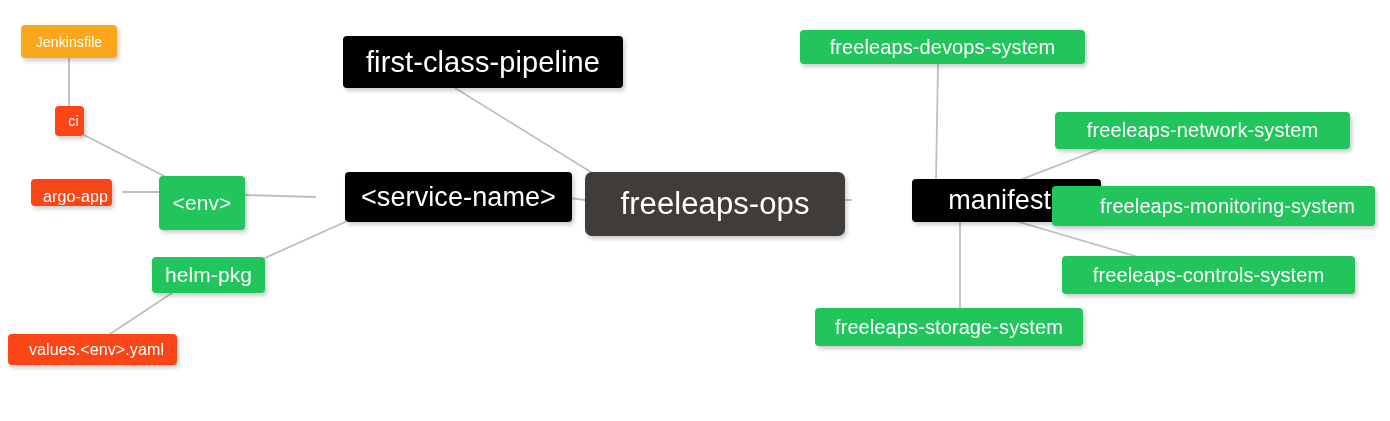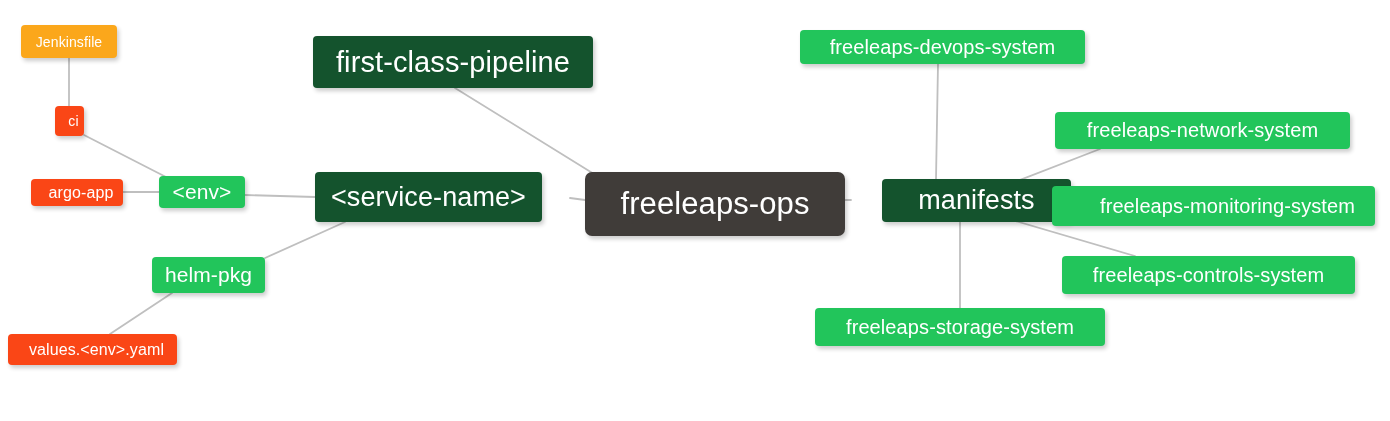--- a/index.html
+++ b/index.html
@@ -38,21 +38,21 @@
     border-radius: 4px;
     box-shadow: 2px 3px 4px rgba(0,0,0,0.20);
     letter-spacing: 0.1px;
   }
   .node.root {
     background: #403C39;
     border-radius: 7px;
     font-size: 31px;
     font-weight: 400;
   }
-  .node.blue  { background: #14532d; }
+  .node.blue  { background: #000000; margin-left: 30px; }
   .node.green { background: #22C55B; }
   .node.orange{ background: #FBA71B; }
   .node.red   { background: #FA4616; padding-left: 8px; }
 </style>
 </head>
 <body>
 
 <div id="canvas">
   <svg id="edges" viewBox="0 0 1390 421" xmlns="http://www.w3.org/2000/svg">
       <line x1="585" y1="200" x2="570" y2="198" stroke="#BFBFBF" stroke-width="1.8" stroke-linecap="round"></line>
@@ -76,47 +76,47 @@
       </div>
       <div class="node blue" style="left: 313px; top: 36px; width: 280px; height: 52px; font-size: 29px;">
         <span>first-class-pipeline</span>
       </div>
       <div class="node blue" style="left: 315px; top: 172px; width: 227px; height: 50px; font-size: 27px;">
         <span>&lt;service-name&gt;</span>
       </div>
       <div class="node blue" style="left: 882px; top: 179px; width: 189px; height: 43px; font-size: 27px;">
         <span>manifests</span>
       </div>
-      <div class="node green" style="left: 159px; top: 176px; width: 86px; height: 32px; font-size: 21px;">
+      <div class="node green" style="left: 159px; top: 176px; width: 86px; height: 54px; font-size: 21px;">
         <span>&lt;env&gt;</span>
       </div>
       <div class="node green" style="left: 152px; top: 257px; width: 113px; height: 36px; font-size: 21px;">
         <span>helm-pkg</span>
       </div>
       <div class="node orange" style="left: 21px; top: 25px; width: 96px; height: 33px; font-size: 14px;">
         <span>Jenkinsfile</span>
       </div>
       <div class="node red" style="left: 55px; top: 106px; width: 29px; height: 30px; font-size: 14px;">
         <span>ci</span>
       </div>
-      <div class="node red" style="left: 31px; top: 179px; width: 92px; height: 27px; font-size: 16px;">
+      <div class="node red" style="left: 31px; top: 179px; width: 81px; height: 27px; font-size: 16px; align-items: flex-end;">
         <span>argo-app</span>
       </div>
       <div class="node red" style="left: 8px; top: 334px; width: 169px; height: 31px; font-size: 16px;">
         <span>values.&lt;env&gt;.yaml</span>
       </div>
       <div class="node green" style="left: 800px; top: 30px; width: 285px; height: 34px; font-size: 20px;">
         <span>freeleaps-devops-system</span>
       </div>
       <div class="node green" style="left: 1055px; top: 112px; width: 295px; height: 37px; font-size: 20px;">
         <span>freeleaps-network-system</span>
       </div>
       <div class="node green" style="left: 1052px; top: 186px; width: 323px; height: 40px; font-size: 20px; padding-left: 28px;">
         <span>freeleaps-monitoring-system</span>
       </div>
       <div class="node green" style="left: 1062px; top: 256px; width: 293px; height: 38px; font-size: 20px;">
         <span>freeleaps-controls-system</span>
       </div>
-      <div class="node green" style="left: 815px; top: 308px; width: 290px; height: 38px; font-size: 20px;">
+      <div class="node green" style="left: 815px; top: 308px; width: 268px; height: 38px; font-size: 20px;">
         <span>freeleaps-storage-system</span>
       </div>
     </div>
 </div>
 
 </body></html>

